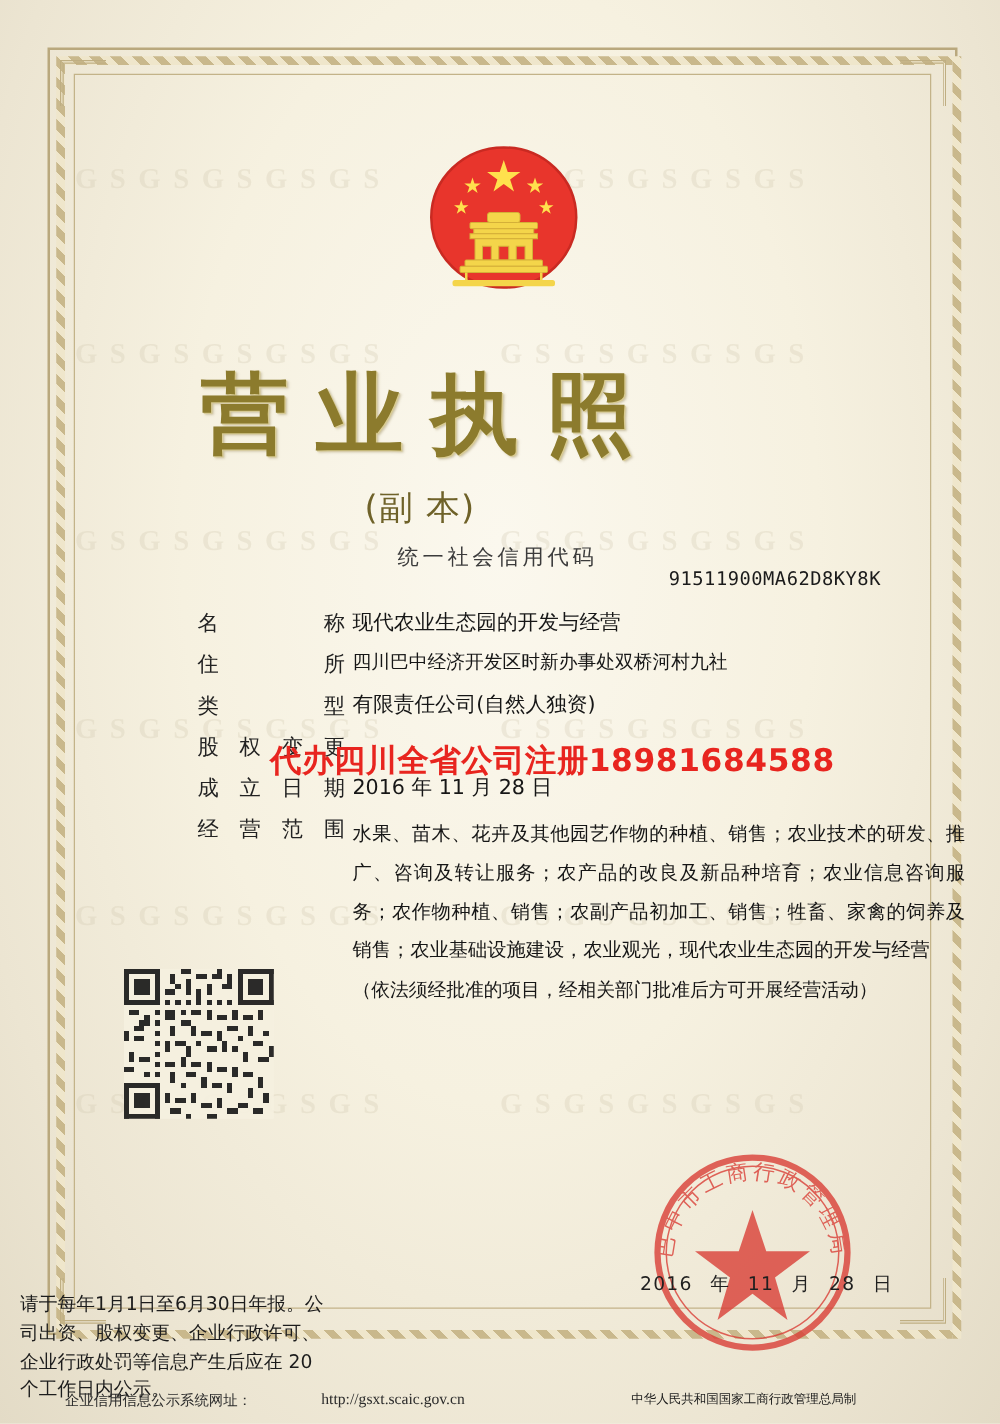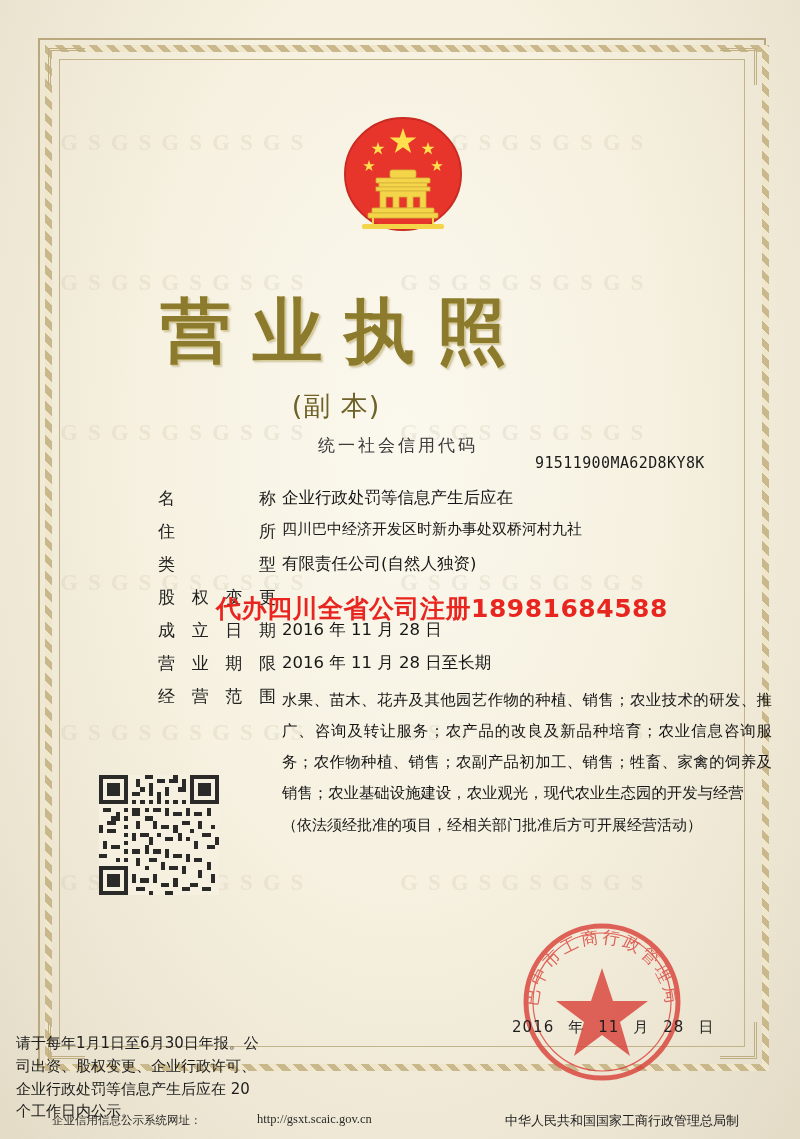--- a/index.html
+++ b/index.html
@@ -260,21 +260,21 @@
     top: 1112px;
     font-family: Liberation Serif, serif;
     font-size: 12.5px;
     color: #2b2b2b;
   }
   .issuer {
     position: absolute;
     left: 505px;
     top: 1112px;
     font-family: Liberation Serif, serif;
-    font-size: 13px;
+    font-size: 10px;
     color: #1c1c1c;
   }
 </style>
 </head>
 <body>
 
 <div id="license">
 
   <div class="watermark-layer">
     <div class="wm" style="left:60px;  top:130px;">GSGSGSGSGS</div>
@@ -334,40 +334,36 @@
 
   <div class="title">营业执照</div>
   <div class="subtitle">(副 本)</div>
 
   <div class="code-label">统一社会信用代码</div>
   <div class="code-value">91511900MA62D8KY8K</div>
 
   <div class="fields">
     <div class="field-row">
       <div class="field-label">名称</div>
-      <div class="field-value">企业行政处罚等信息产生后应在</div>
+      <div class="field-value">现代农业生态园的开发与经营</div>
     </div>
     <div class="field-row">
       <div class="field-label">住所</div>
       <div class="field-value small">四川巴中经济开发区时新办事处双桥河村九社</div>
     </div>
     <div class="field-row">
       <div class="field-label">类型</div>
       <div class="field-value">有限责任公司(自然人独资)</div>
     </div>
     <div class="field-row">
       <div class="field-label">股权变更</div>
     </div>
     <div class="field-row">
       <div class="field-label">成立日期</div>
       <div class="field-value">2016 年 11 月 28 日</div>
-    </div>
-    <div class="field-row">
-      <div class="field-label">营业期限</div>
-      <div class="field-value">2016 年 11 月 28 日至长期</div>
     </div>
     <div class="field-row">
       <div class="field-label">经营范围</div>
       <div>
         <div class="field-value scope">水果、苗木、花卉及其他园艺作物的种植、销售；农业技术的研发、推广、咨询及转让服务；农产品的改良及新品种培育；农业信息咨询服务；农作物种植、销售；农副产品初加工、销售；牲畜、家禽的饲养及销售；农业基础设施建设，农业观光，现代农业生态园的开发与经营</div>
         <div class="field-value scope-note">（依法须经批准的项目，经相关部门批准后方可开展经营活动）</div>
       </div>
     </div>
   </div>
 

